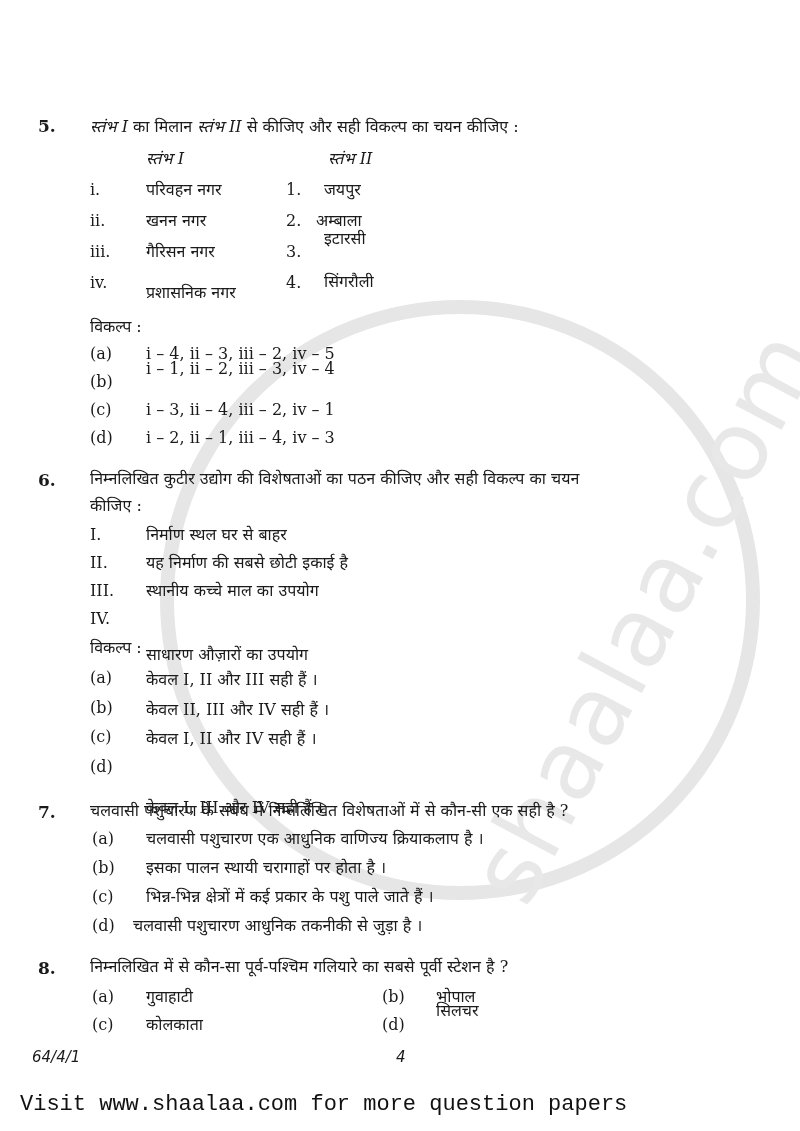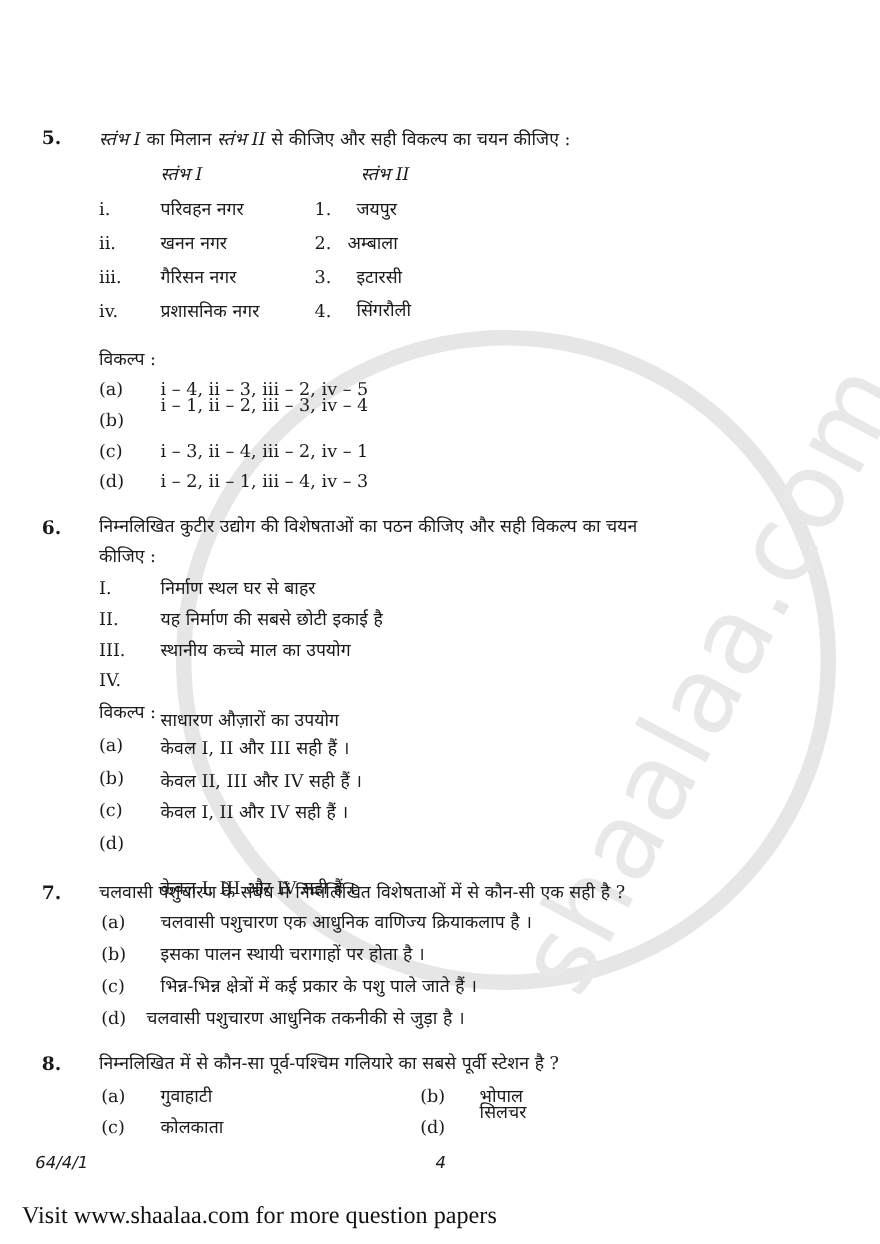--- a/index.html
+++ b/index.html
@@ -13,21 +13,21 @@
   }
   .wm-text {
     position: absolute; left: 330px; top: 560px; transform: rotate(-62deg);
     font-family: "DejaVu Sans", sans-serif; font-size: 96px; color: #e8e8e8; letter-spacing: 2px;
   }
   .abs { position: absolute; white-space: nowrap; }
   .qnum { font-weight: bold; font-size: 17px; }
   .txt { font-size: 16px; }
   .it { font-style: italic; }
   .footer-code { font-family: "DejaVu Sans", sans-serif; font-style: italic; font-size: 15px; }
-  .visit { font-family: Liberation Serif, serif; font-size: 22px; color: #111; }
+  .visit { font-family: Liberation Mono, monospace; font-size: 22px; color: #111; }
 </style>
 </head>
 <body>
 
 <div class="watermark"></div>
 <div class="wm-text">shaalaa.com</div>
 
 <div>
   <div class="abs qnum" style="left:38px;top:116px">5.</div>
   <div class="abs txt" style="left:90px;top:115px">
@@ -42,24 +42,24 @@
   <div class="abs txt" style="left:324px;top:178px">जयपुर</div>
 
   <div class="abs txt" style="left:90px;top:211px">ii.</div>
   <div class="abs txt" style="left:146px;top:209px">खनन नगर</div>
   <div class="abs txt" style="left:286px;top:211px">2.</div>
   <div class="abs txt" style="left:316px;top:209px">अम्बाला</div>
 
   <div class="abs txt" style="left:90px;top:242px">iii.</div>
   <div class="abs txt" style="left:146px;top:240px">गैरिसन नगर</div>
   <div class="abs txt" style="left:286px;top:242px">3.</div>
-  <div class="abs txt" style="left:324px;top:240px">इटारसी</div>
+  <div class="abs txt" style="left:324px;top:227px">इटारसी</div>
 
   <div class="abs txt" style="left:90px;top:273px">iv.</div>
-  <div class="abs txt" style="left:146px;top:271px">प्रशासनिक नगर</div>
+  <div class="abs txt" style="left:146px;top:281px">प्रशासनिक नगर</div>
   <div class="abs txt" style="left:286px;top:273px">4.</div>
   <div class="abs txt" style="left:324px;top:270px">सिंगरौली</div>
 
   <div class="abs txt" style="left:90px;top:315px">विकल्प :</div>
   <div class="abs txt" style="left:90px;top:344px">(a)</div>
   <div class="abs txt" style="left:146px;top:344px">i – 4, ii – 3, iii – 2, iv – 5</div>
   <div class="abs txt" style="left:90px;top:372px">(b)</div>
   <div class="abs txt" style="left:146px;top:359px">i – 1, ii – 2, iii – 3, iv – 4</div>
   <div class="abs txt" style="left:90px;top:400px">(c)</div>
   <div class="abs txt" style="left:146px;top:400px">i – 3, ii – 4, iii – 2, iv – 1</div>

